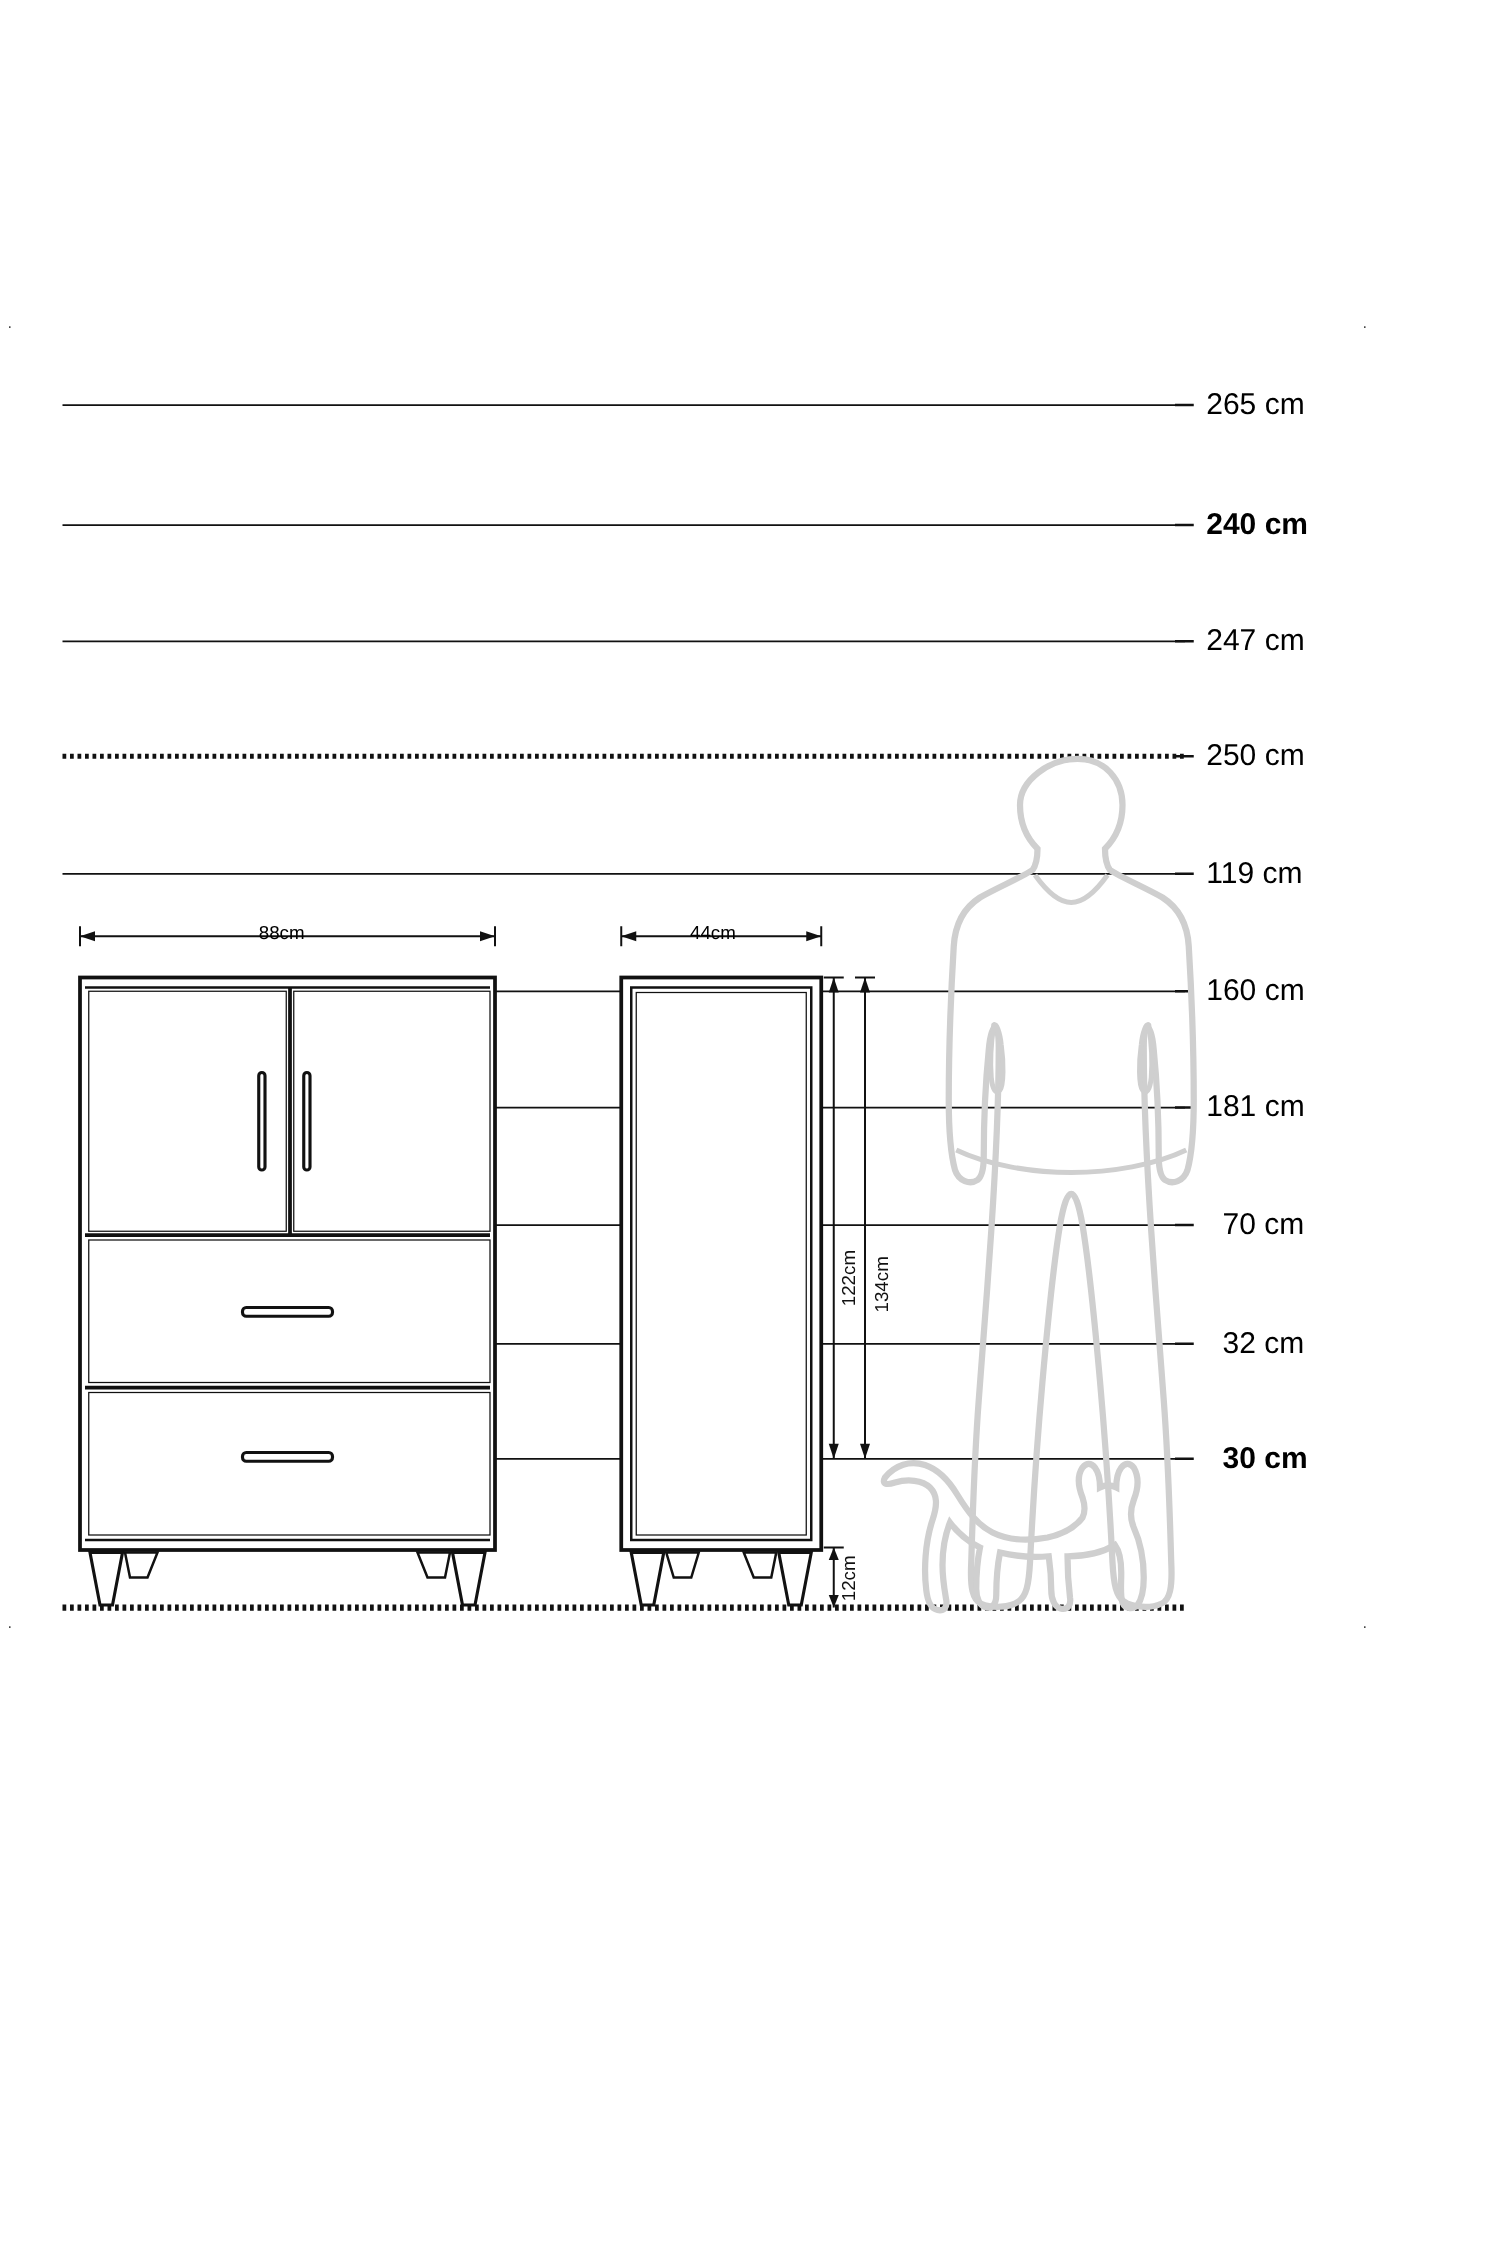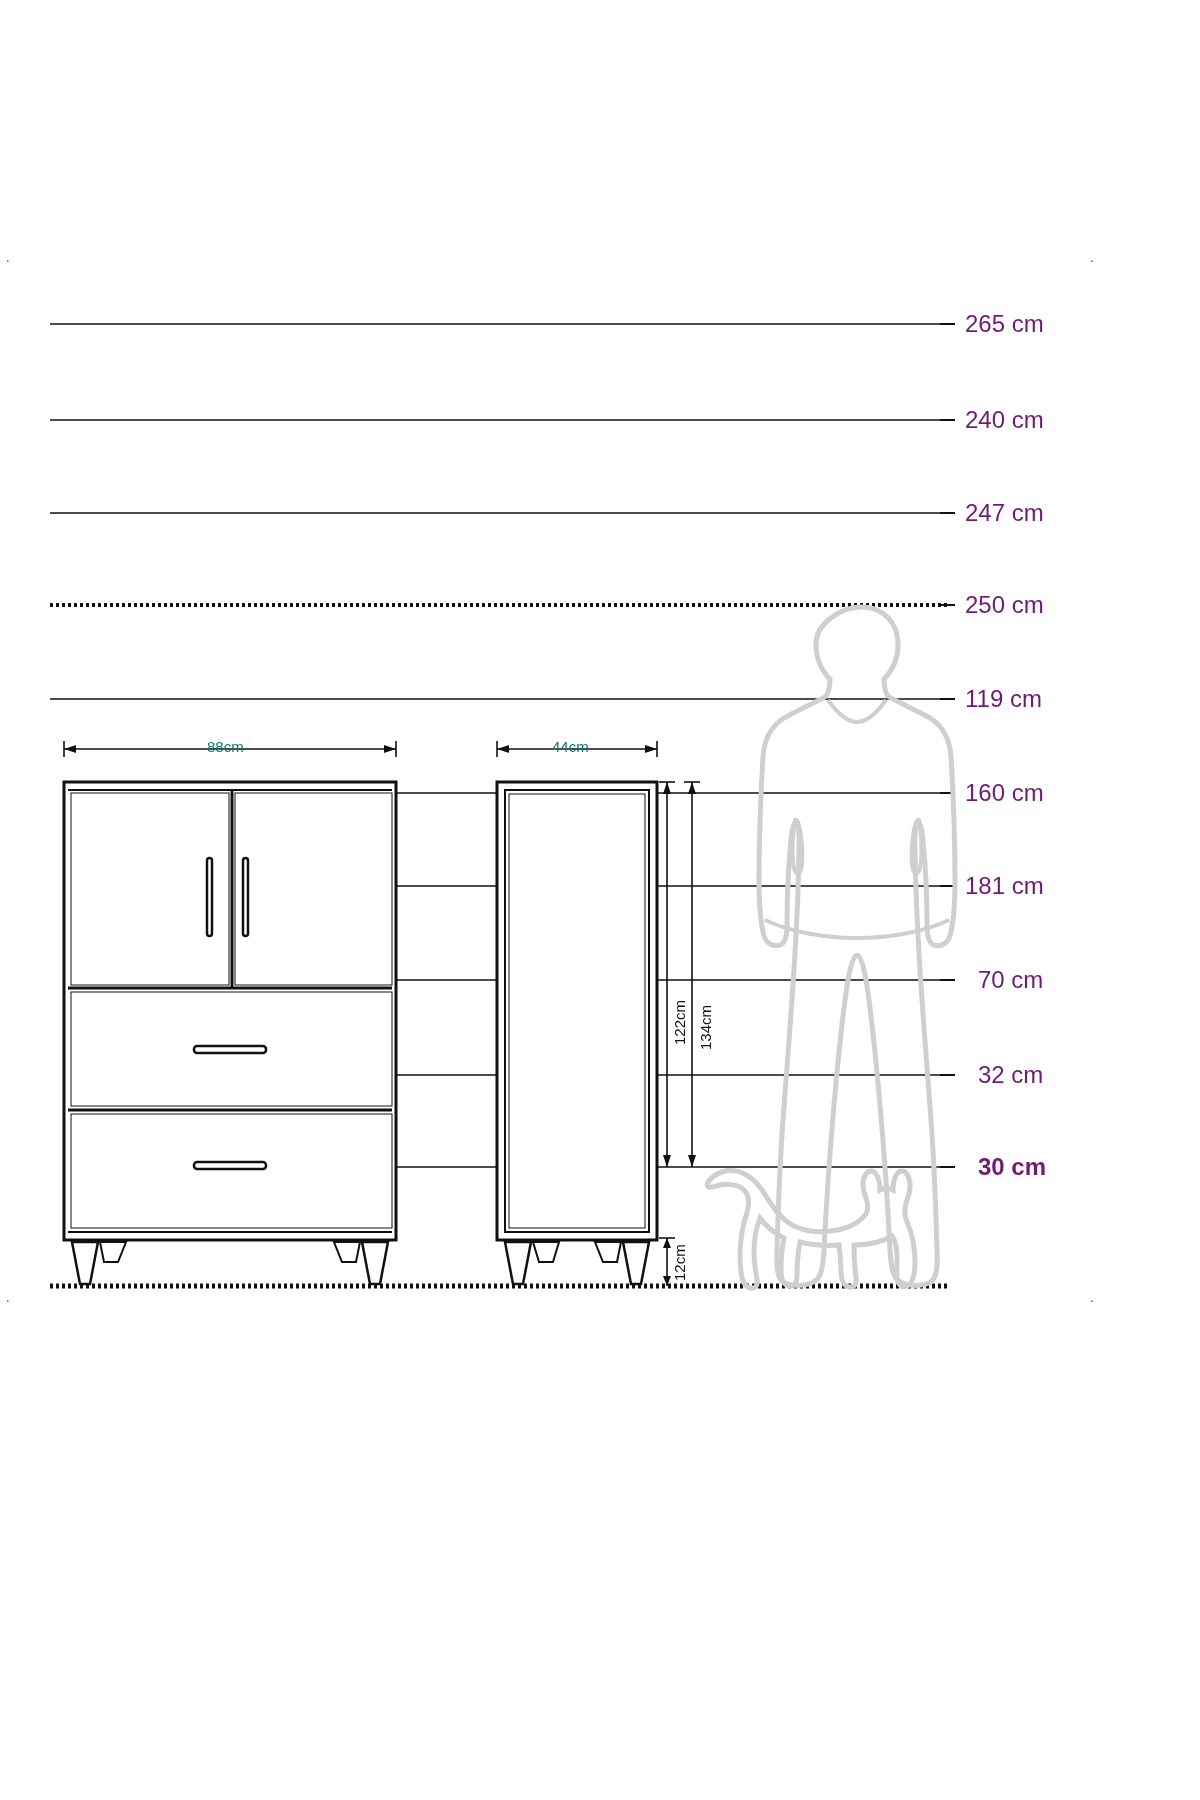--- a/index.html
+++ b/index.html
@@ -19,29 +19,29 @@
     position: absolute;
     left: 0;
     top: 0;
     width: 1200px;
     height: 1800px;
   }
   .scale-label {
     position: absolute;
     font-family: "Liberation Sans", sans-serif;
     font-size: 24px;
-    color: #701a75;
+    color: #000000;
     white-space: nowrap;
     text-align: center;
   }
   .dim-label {
     position: absolute;
     font-family: "Liberation Sans", sans-serif;
     font-size: 15px;
-    color: #0f766e;
+    color: #000000;
     white-space: nowrap;
   }
   .dim-label-vert {
     position: absolute;
     font-family: "Liberation Sans", sans-serif;
     font-size: 15px;
     color: #111111;
     white-space: nowrap;
     transform-origin: 0 0;
     transform: rotate(-90deg);
@@ -254,21 +254,21 @@
     </g>
     <g>
       <line x1="667" y1="1238" x2="667" y2="1286" stroke="#111" stroke-width="1.6"></line>
       <path d="M 667,1238 L 663,1248 L 671,1248 Z" fill="#111"></path>
       <path d="M 667,1286 L 663,1276 L 671,1276 Z" fill="#111"></path>
       <line x1="659" y1="1238" x2="675" y2="1238" stroke="#111" stroke-width="1.6"></line>
     </g>
   </svg>
 
   <span class="scale-label" style="left:965px; top:310px;">265 cm</span>
-  <span class="scale-label" style="left:965px; top:406px;">240 cm</span>
+  <span class="scale-label" style="left:965px; top:406px;font-weight:bold;">240 cm</span>
   <span class="scale-label" style="left:965px; top:499px;">247 cm</span>
   <span class="scale-label" style="left:965px; top:591px;">250 cm</span>
   <span class="scale-label" style="left:965px; top:685px;">119 cm</span>
   <span class="scale-label" style="left:965px; top:779px;">160 cm</span>
   <span class="scale-label" style="left:965px; top:872px;">181 cm</span>
   <span class="scale-label" style="left:978px; top:966px;">70 cm</span>
   <span class="scale-label" style="left:978px; top:1061px;">32 cm</span>
   <span class="scale-label" style="left:978px; top:1153px;font-weight:bold;">30 cm</span>
 
   <span class="dim-label" style="left:207px; top:738px;">88cm</span>

